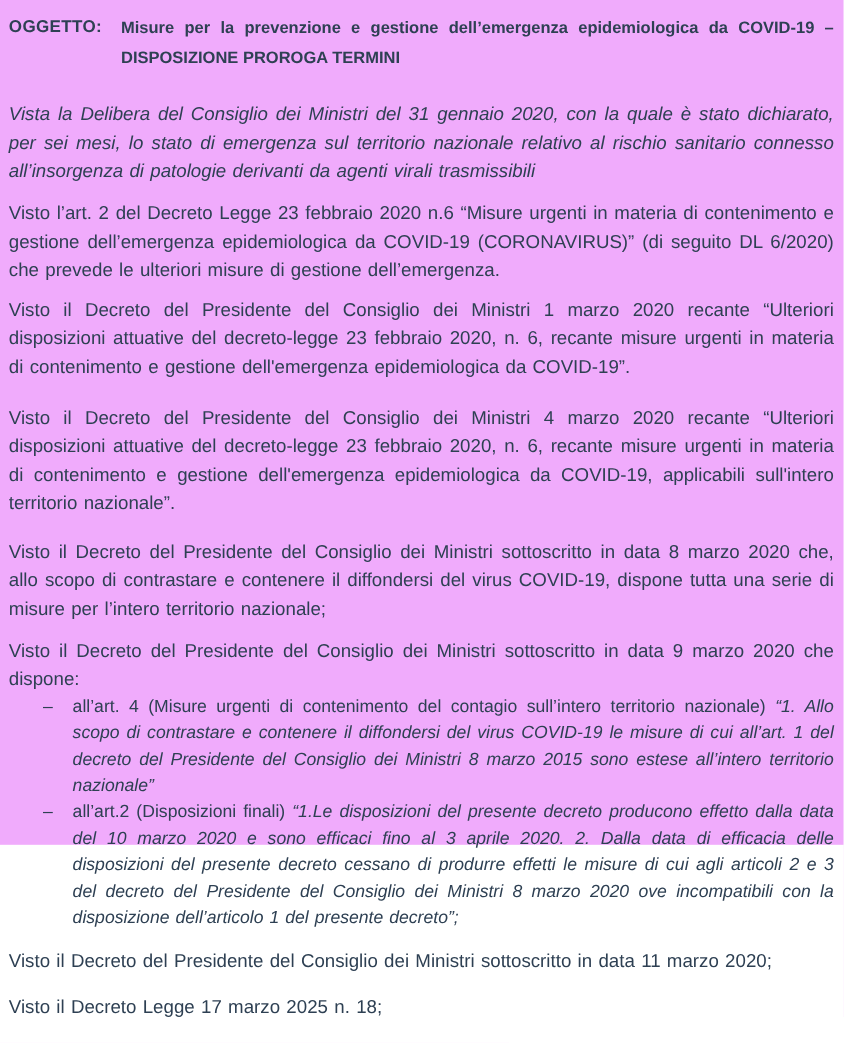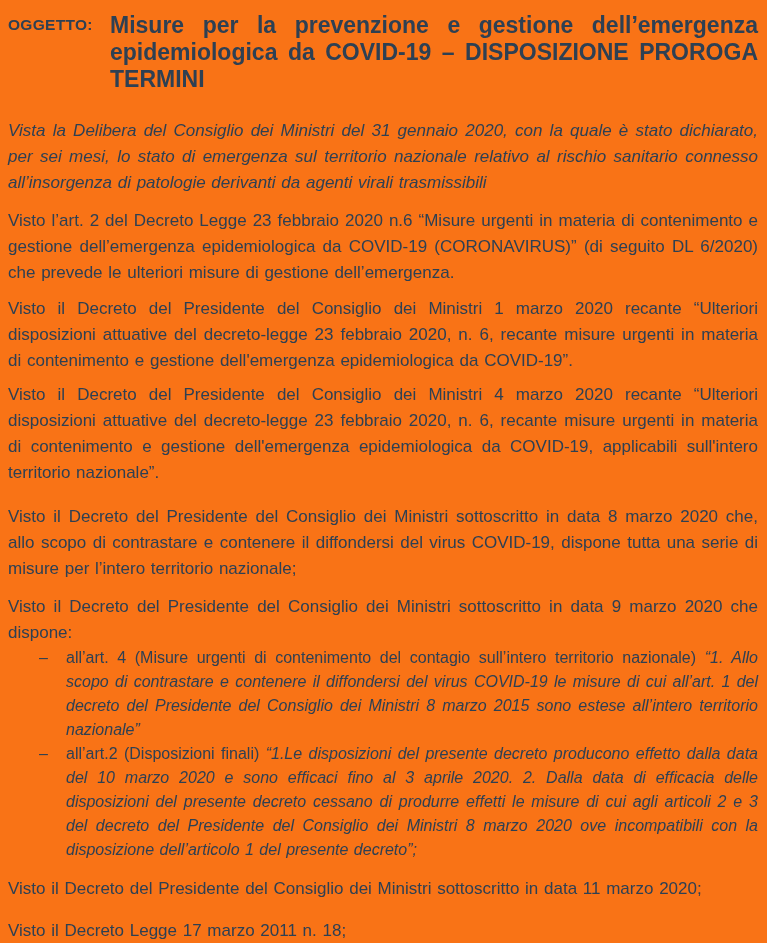--- a/index.html
+++ b/index.html
@@ -9,55 +9,55 @@
   }
   body {
     width: 767px;
     height: 948px;
     overflow: hidden;
     font-family: "Liberation Sans", sans-serif;
   }
   .page {
     box-sizing: border-box;
     width: 767px;
-    height: 943px;
+    height: 768px;
     padding: 12px 9px 0 8px;
     color: #2e4053;
-    background: #f97316;
+    background: #f0abfc;
   }
   .subject {
     display: flex;
     align-items: flex-start;
   }
   .subject-label {
     flex: 0 0 102px;
     font-size: 15.5px;
     font-weight: bold;
     padding-top: 4px;
     letter-spacing: 0.3px;
   }
   .subject-title {
     flex: 1;
     max-width: 650px;
-    font-size: 23px;
+    font-size: 15px;
     font-weight: bold;
     line-height: 27px;
     text-align: justify;
   }
   .para {
     margin: 0;
     font-size: 17px;
     line-height: 26px;
     text-align: justify;
     word-spacing: 1px;
   }
   .mt-a { margin-top: 25px; font-style: italic; }
   .mt-b { margin-top: 12px; }
   .mt-c { margin-top: 10px; }
-  .mt-d { margin-top: 8px; }
+  .mt-d { margin-top: 20px; }
   .mt-e { margin-top: 18px; }
   .mt-f { margin-top: 12px; }
   .mt-g { margin-top: 14px; }
   .mt-h { margin-top: 16px; }
   .list {
     margin: 0;
     padding: 0;
   }
   .list-item {
     display: flex;
@@ -108,17 +108,17 @@
 
     <div class="list-item">
       <span class="marker">–</span>
       <span class="item-body"><span class="lead">all’art.2 (Disposizioni finali) </span><span class="quote">“1.Le disposizioni del presente decreto producono effetto dalla data del 10 marzo 2020 e sono efficaci fino al 3 aprile 2020. 2. Dalla data di efficacia delle disposizioni del presente decreto cessano di produrre effetti le misure di cui agli articoli 2 e 3 del decreto del Presidente del Consiglio dei Ministri 8 marzo 2020 ove incompatibili con la disposizione dell’articolo 1 del presente decreto”;</span></span>
     </div>
 
   </div>
 
   <p class="para mt-g">Visto il Decreto del Presidente del Consiglio dei Ministri sottoscritto in data 11 marzo 2020;</p>
 
-  <p class="para mt-h">Visto il Decreto Legge 17 marzo 2011 n. 18;</p>
+  <p class="para mt-h">Visto il Decreto Legge 17 marzo 2025 n. 18;</p>
 
   <p class="para mt-h">Viste le Ordinanze del Presidente della Giunta Regionale in materia di emergenza sanitaria da</p>
 
 </div>
 
 </body></html>

